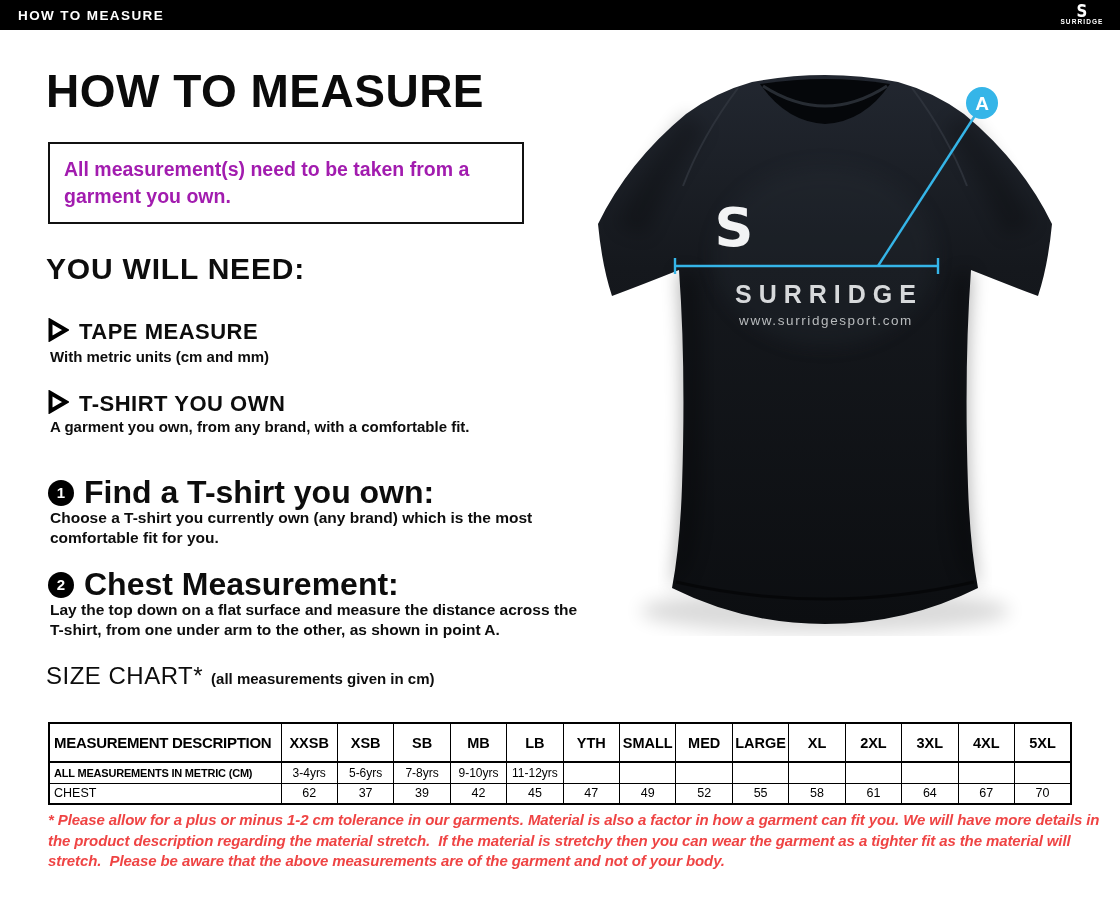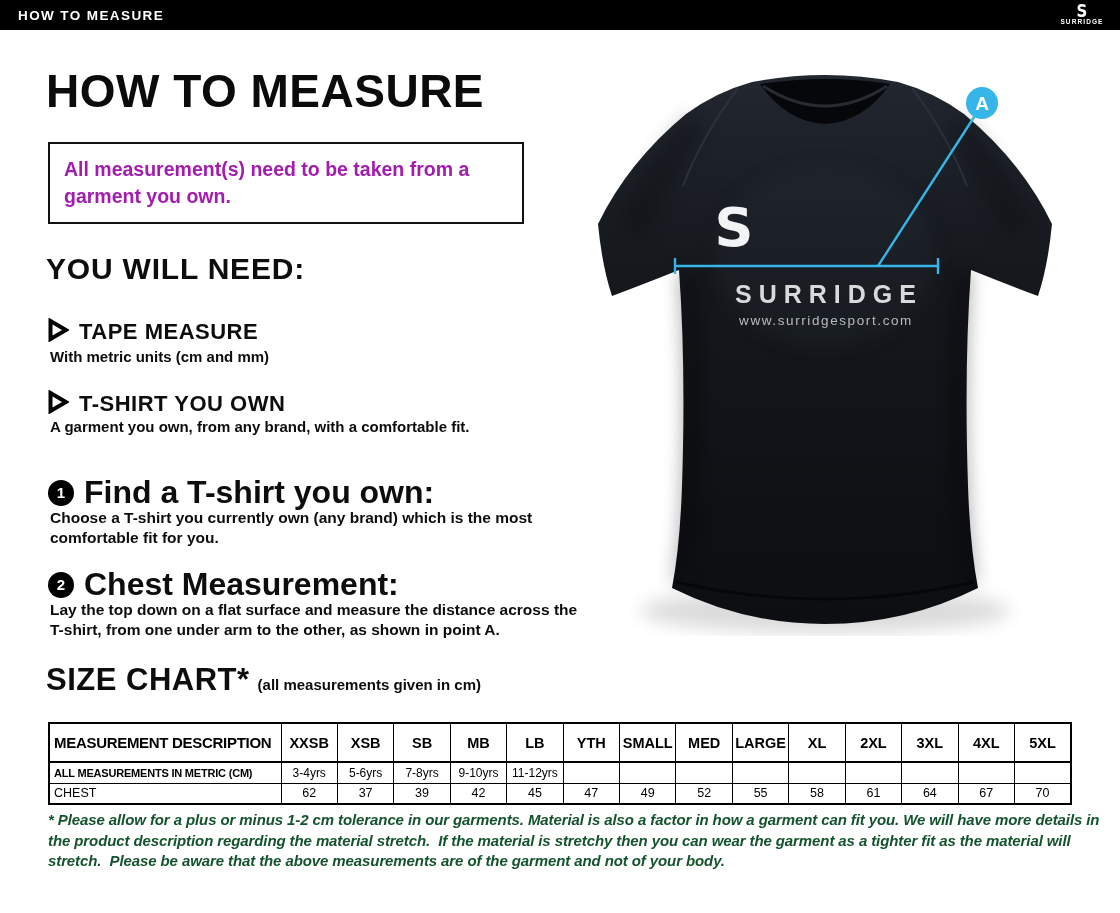--- a/index.html
+++ b/index.html
@@ -61,21 +61,21 @@
   }
   .step-title { font-size:32px; font-weight:bold; }
   .step-desc {
     position:absolute; left:50px; width:545px;
     font-size:15.5px; font-weight:bold; line-height:19.5px;
   }
   .step-desc-1 { top:508px; }
   .step-desc-2 { top:600px; }
 
   .sizechart-heading { position:absolute; left:46px; top:662px; display:flex; align-items:baseline; gap:8px; }
-  .sizechart-heading .big { font-size:31px; font-weight:bold; letter-spacing:0.5px; }
+  .sizechart-heading .big { font-size:24px; font-weight:normal; letter-spacing:0.5px; }
   .sizechart-heading .small { font-size:15px; font-weight:bold; }
 
   
   table.size-table {
     position:absolute; left:48px; top:722px; width:1024px;
     border-collapse:collapse; border:2px solid #000; table-layout:fixed;
   }
   .size-table th, .size-table td {
     border:1px solid #000; text-align:center; vertical-align:middle;
     overflow:hidden; white-space:nowrap; color:#000;
@@ -84,21 +84,21 @@
   .size-table th { height:39px; font-size:14.5px; font-weight:bold; border-bottom:2px solid #000; }
   .size-table th.desc-cell { text-align:left; padding-left:4px; font-size:15px; letter-spacing:-0.3px; }
   .size-table td { height:21px; font-size:12.5px; }
   .size-table td.desc-cell { text-align:left; padding-left:4px; }
   .size-table tr.metric-row td { font-size:12px; }
   .size-table tr.metric-row td.desc-cell { font-weight:bold; font-size:11px; letter-spacing:-0.2px; }
 
   .footnote {
     position:absolute; left:48px; top:810px; width:1052px;
     font-size:15px; font-weight:bold; font-style:italic; line-height:20.5px;
-    white-space:pre-wrap; letter-spacing:-0.1px; color:#14532d;
+    white-space:pre-wrap; letter-spacing:-0.1px; color:#ef4444;
   }
 
   
   .shirt-wrap { position:absolute; left:586px; top:66px; width:480px; height:570px; }
 </style>
 </head>
 <body>
 
 <header class="topbar">
   <span class="topbar-title">HOW TO MEASURE</span>

